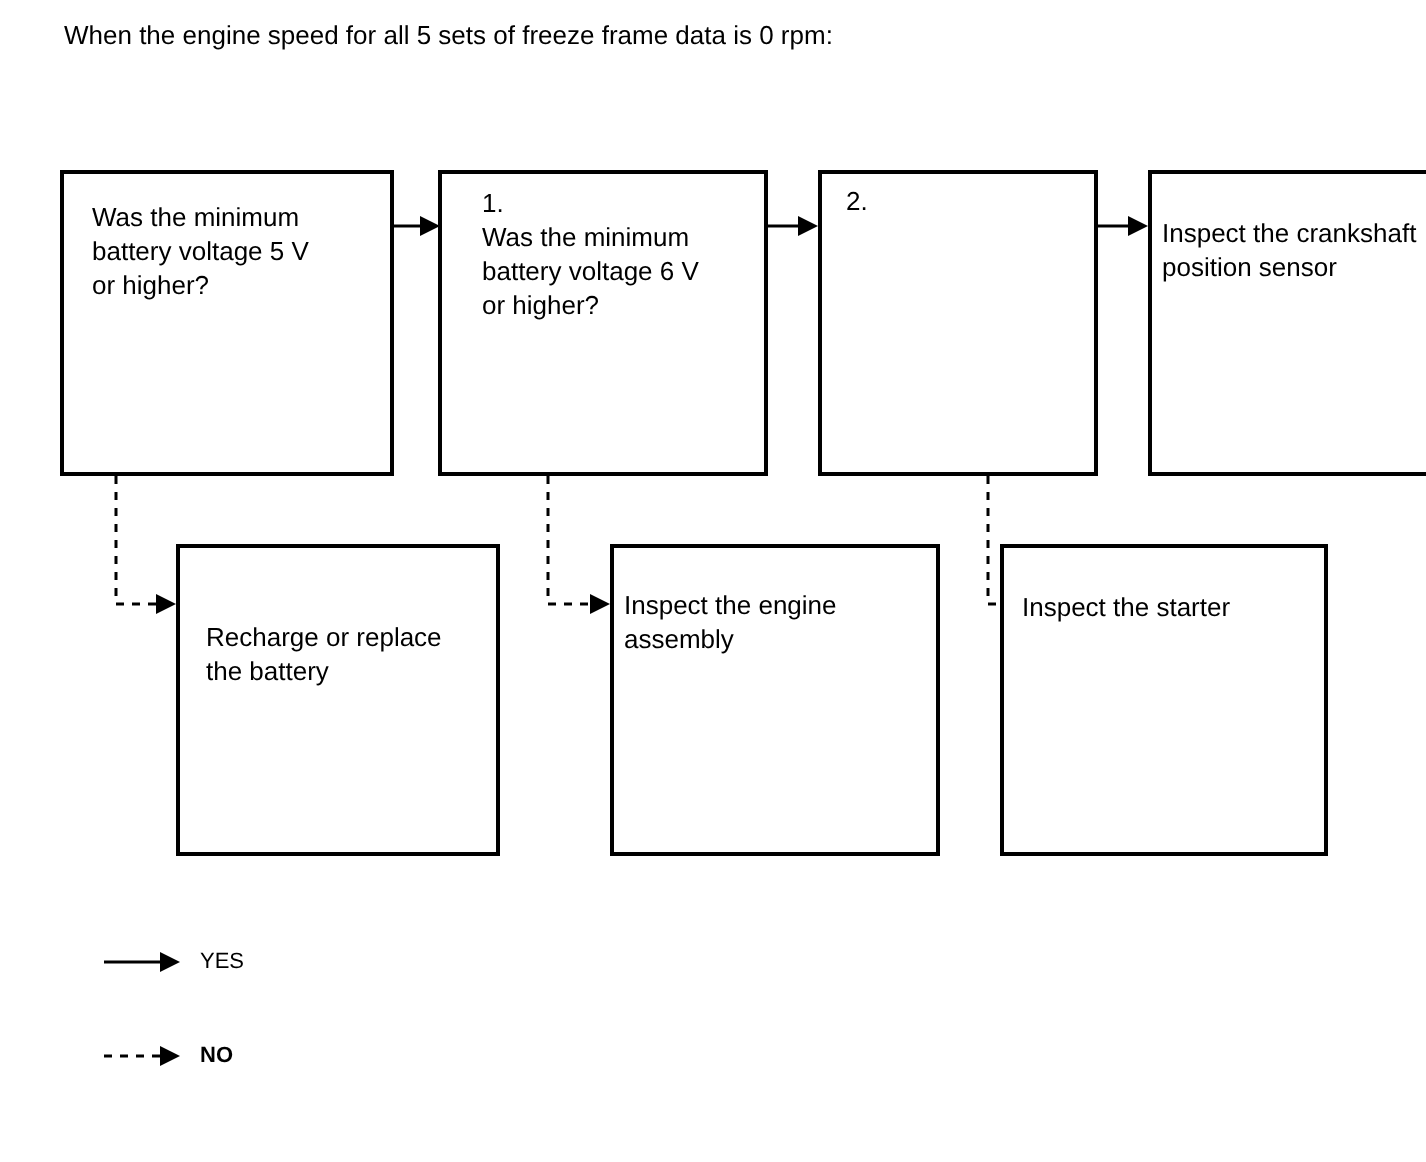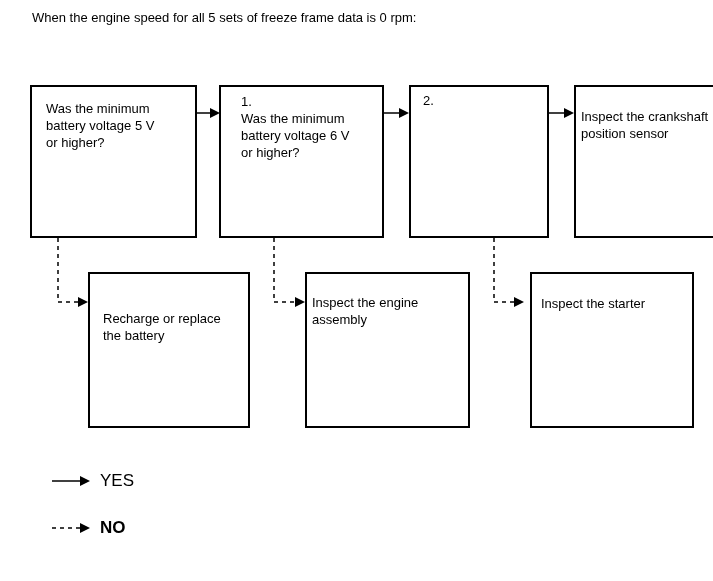--- a/index.html
+++ b/index.html
@@ -38,32 +38,32 @@
     white-space: pre-line;
   }
   
   #node-q-battery-5v   { left: 12px;  top: 85px; width: 167px; height: 153px; padding: 13px 10px 0 14px; }
   #node-q-battery-6v   { left: 201px; top: 85px; width: 165px; height: 153px; padding: 6px 8px 0 20px; }
   #node-q-fluctuate    { left: 391px; top: 85px; width: 140px; height: 153px; padding: 5px 6px 0 12px; }
   #node-crankshaft     { left: 556px; top: 85px; width: 148px; height: 153px; padding: 21px 4px 0 5px; }
   
   #node-recharge       { left: 70px;  top: 272px; width: 162px; height: 156px; padding: 36px 8px 0 13px; }
   #node-engine         { left: 287px; top: 272px; width: 165px; height: 156px; padding: 20px 8px 0 5px; }
-  #node-starter        { left: 512px; top: 272px; width: 164px; height: 156px; padding: 21px 8px 0 9px; }
+  #node-starter        { left: 482px; top: 272px; width: 164px; height: 156px; padding: 21px 8px 0 9px; }
 
   #connector-layer {
     position: absolute;
     left: 0;
     top: 0;
     width: 713px;
     height: 581px;
   }
   .legend-label {
     position: absolute;
-    font-size: 17px;
+    font-size: 11px;
     line-height: 16px;
   }
   #legend-yes-label { left: 82px; top: 473px; }
   #legend-no-label  { left: 82px; top: 520px; font-weight: bold; }
 </style>
 </head>
 <body>
 
 <div id="canvas">
 

